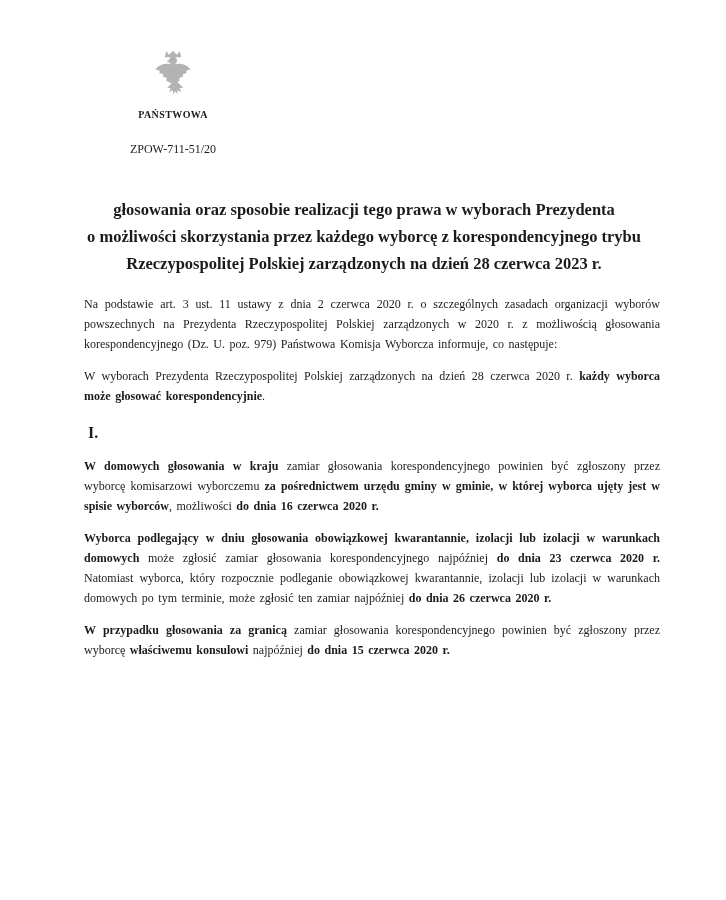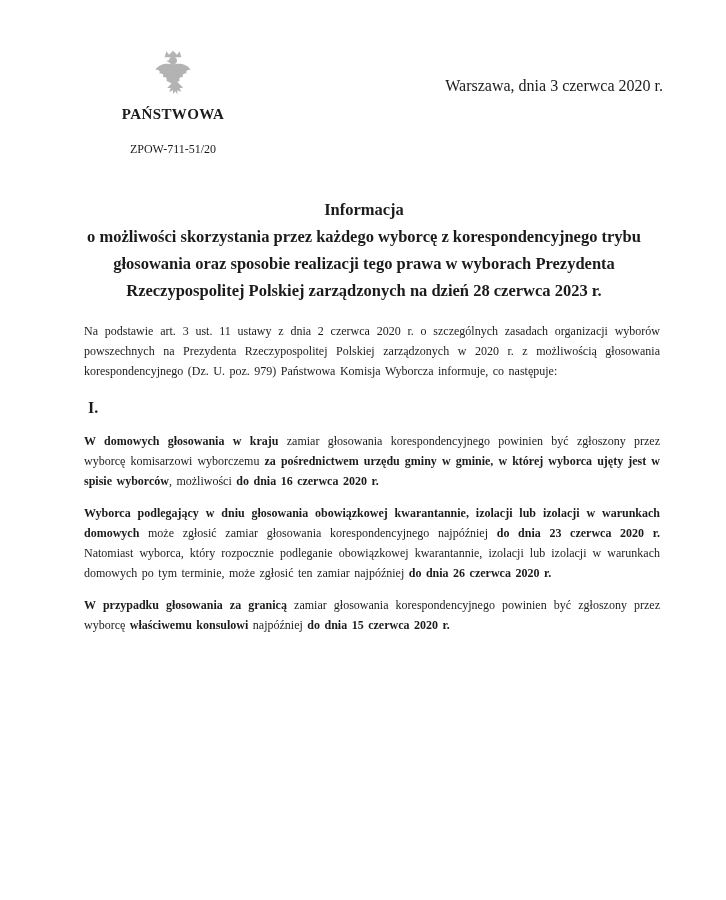--- a/index.html
+++ b/index.html
@@ -25,21 +25,21 @@
     text-align: center;
   }
   .emblem {
     display: block;
     margin: 0 auto 10px auto;
     width: 44px;
     height: 50px;
   }
   .org-name {
     font-weight: bold;
-    font-size: 15px;
+    font-size: 10px;
     line-height: 17px;
     letter-spacing: 0.4px;
   }
   .ref-number {
     margin-top: 19px;
     font-size: 12px;
   }
   .date-line {
     position: absolute;
     top: 77px;
@@ -115,32 +115,31 @@
 
         <path d="M50 40 C34 36 18 40 10 52 c8 0 12 3 9 9 c7 -1 11 2 8 8 c7 -1 10 2 8 8 l15 8 15 -8 c-2 -6 1 -9 8 -8 c-3 -6 1 -9 8 -8 c-3 -6 1 -9 9 -9 C82 40 66 36 50 40 z"></path>
 
         <path d="M50 80 l-13 13 8 1 -4 9 9 -4 0 9 5 -7 5 7 0 -9 9 4 -4 -9 8 -1 -13 -13 z"></path>
       </g>
     </svg>
     <div class="org-name">PAŃSTWOWA</div>
     <div class="ref-number">ZPOW-711-51/20</div>
   </div>
 
-  <div class="date-line">Warszawa, dnia 3 czerwca 2020 r.</div>
 
   <div class="content">
     <div class="doc-title">
-      <span class="t-line">Informacja</span>
+      <span class="t-line">głosowania oraz sposobie realizacji tego prawa w wyborach Prezydenta</span>
       <span class="t-line">o możliwości skorzystania przez każdego wyborcę z korespondencyjnego trybu</span>
-      <span class="t-line">głosowania oraz sposobie realizacji tego prawa w wyborach Prezydenta</span>
       <span class="t-line">Rzeczypospolitej Polskiej zarządzonych na dzień 28 czerwca 2023 r.</span>
     </div>
 
     <div>
         <p class="para"><span>Na podstawie art. 3 ust. 11 ustawy z dnia 2 czerwca 2020 r. o szczególnych zasadach organizacji wyborów powszechnych na Prezydenta Rzeczypospolitej Polskiej zarządzonych w 2020 r. z możliwością głosowania korespondencyjnego (Dz. U. poz. 979) Państwowa Komisja Wyborcza informuje, co następuje:</span></p>
+        <p class="para"><span>W wyborach Prezydenta Rzeczypospolitej Polskiej zarządzonych na dzień 28 czerwca 2020 r. </span><span class="b">każdy wyborca może głosować korespondencyjnie</span><span>.</span></p>
         <p class="heading">
           <span class="hnum">I.</span>
         </p>
         <p class="para"><span class="b">W domowych głosowania w kraju </span><span>zamiar głosowania korespondencyjnego powinien być zgłoszony przez wyborcę komisarzowi wyborczemu </span><span class="b">za pośrednictwem urzędu gminy w gminie, w której wyborca ujęty jest w spisie wyborców</span><span>, możliwości </span><span class="b">do dnia 16 czerwca 2020 r.</span></p>
         <p class="para"><span class="b">Wyborca podlegający w dniu głosowania obowiązkowej kwarantannie, izolacji lub izolacji w warunkach domowych</span><span> może zgłosić zamiar głosowania korespondencyjnego najpóźniej </span><span class="b">do dnia 23 czerwca 2020 r.</span><span> Natomiast wyborca, który rozpocznie podleganie obowiązkowej kwarantannie, izolacji lub izolacji w warunkach domowych po tym terminie, może zgłosić ten zamiar najpóźniej </span><span class="b">do dnia 26 czerwca 2020 r.</span></p>
         <p class="para"><span class="b">W przypadku głosowania za granicą </span><span>zamiar głosowania korespondencyjnego powinien być zgłoszony przez wyborcę </span><span class="b">właściwemu konsulowi</span><span> najpóźniej </span><span class="b">do dnia 15 czerwca 2020 r.</span></p>
       </div>
   </div>
 
   <div class="page-fade"></div>

